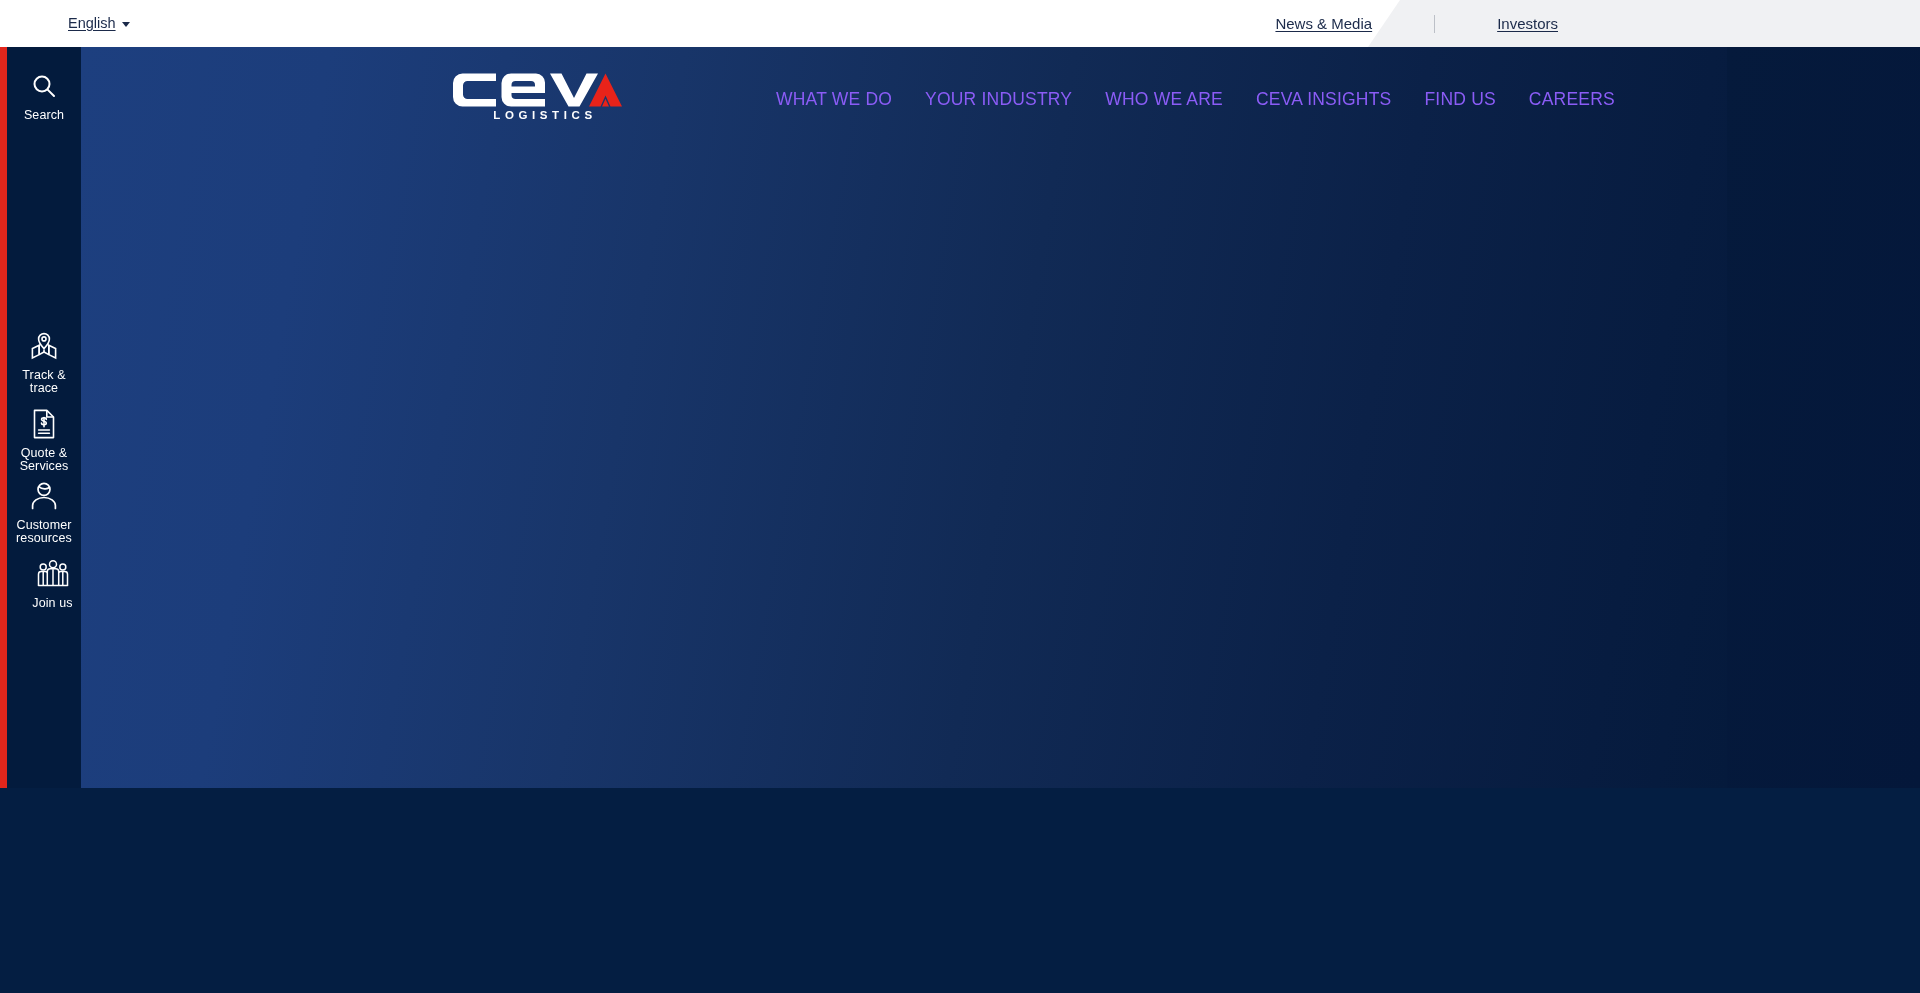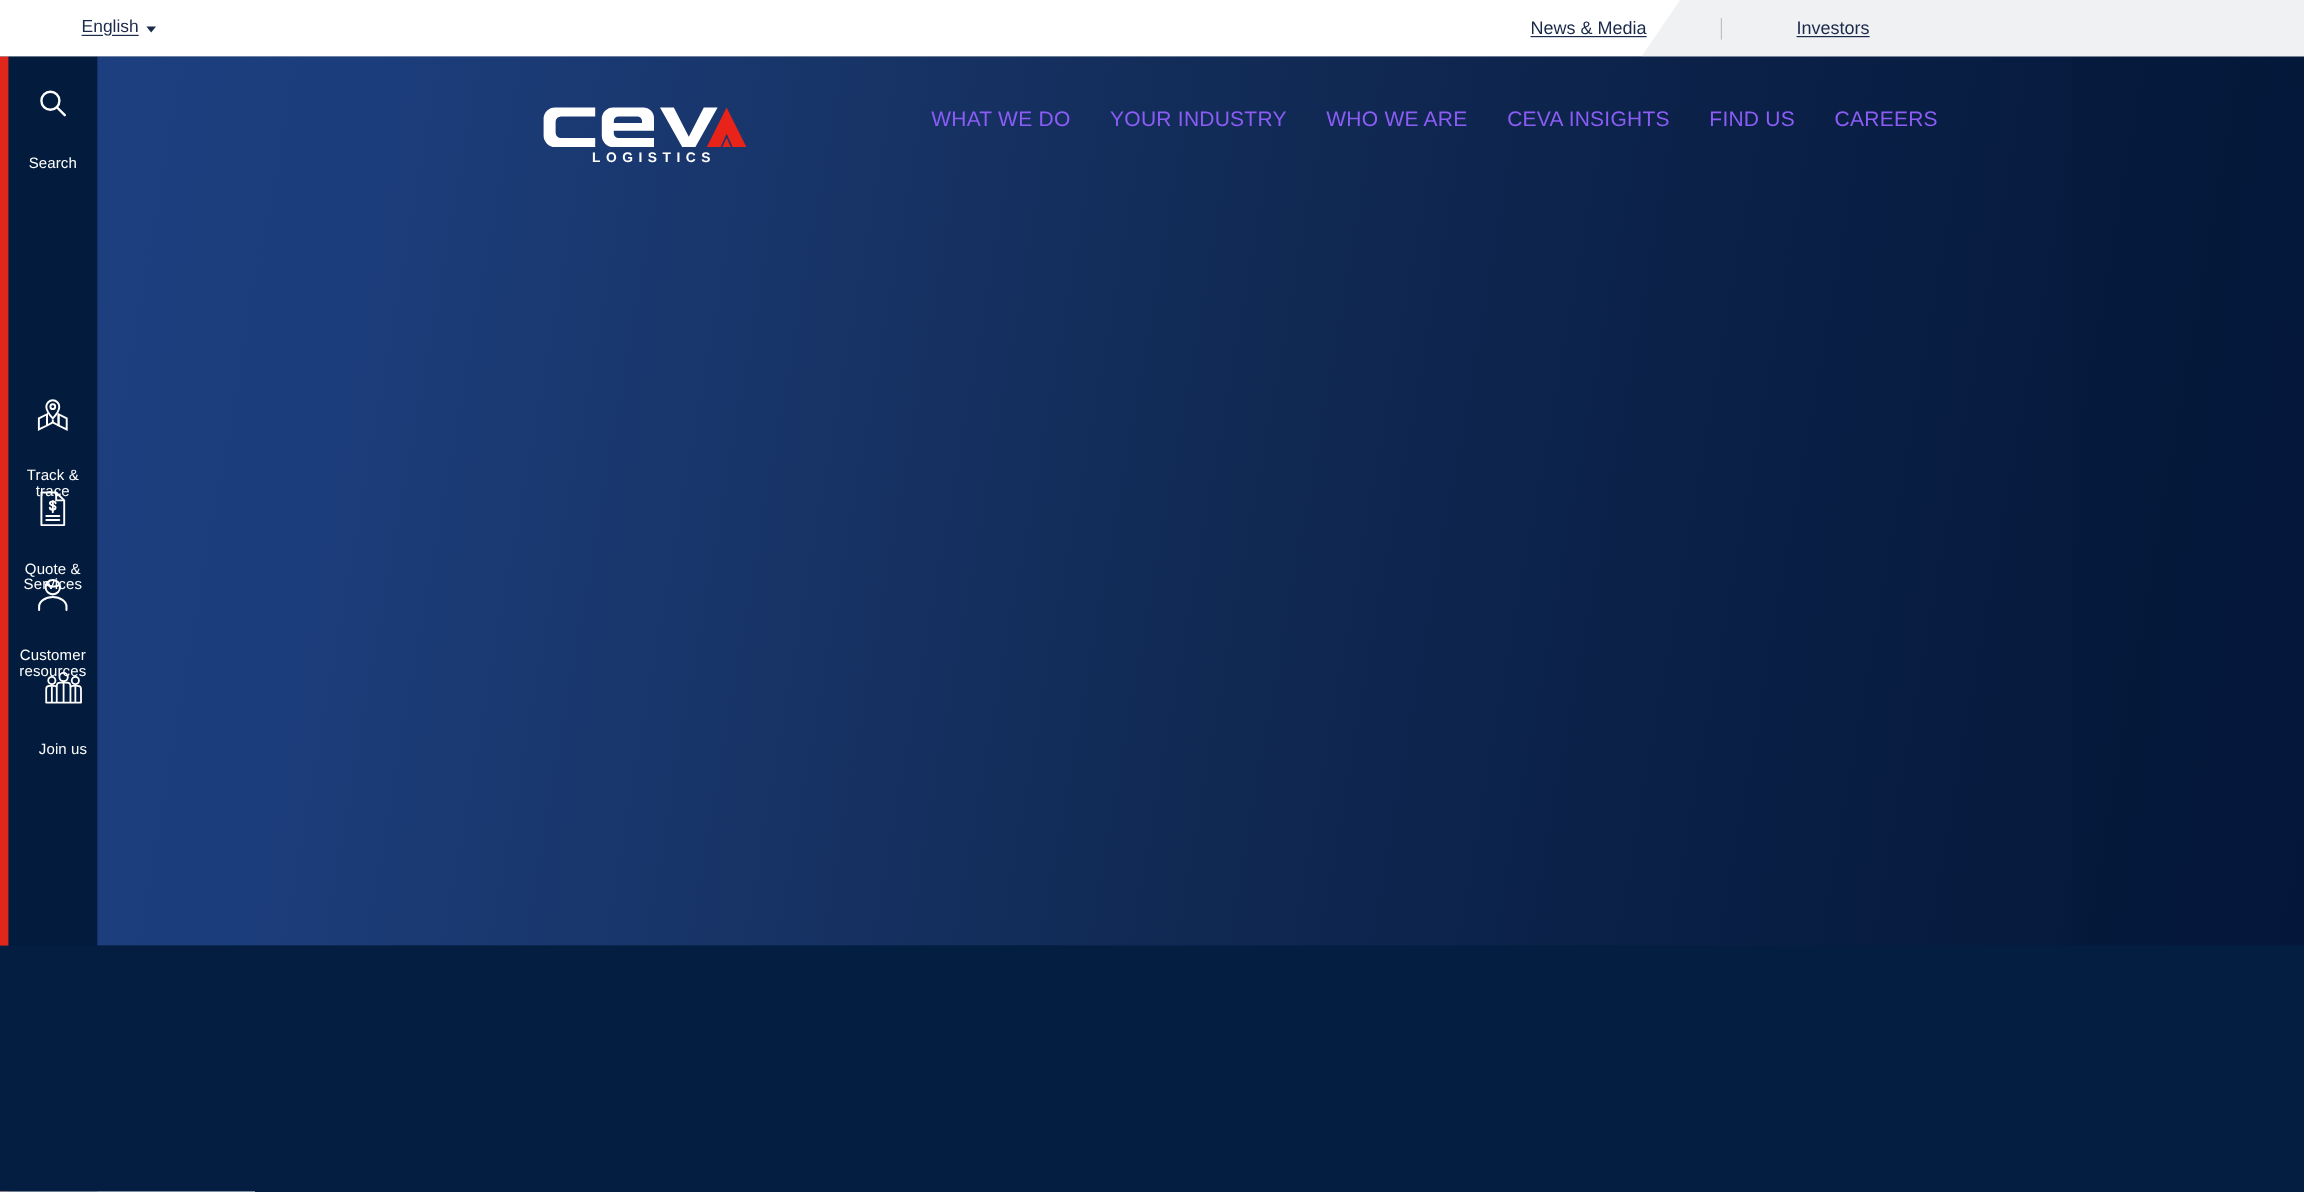--- a/index.html
+++ b/index.html
@@ -97,21 +97,20 @@
   }
   .side-item {
     position: absolute;
     left: 0;
     width: 74px;
     display: flex;
     flex-direction: column;
     align-items: center;
     cursor: pointer;
     color: #ffffff;
-    gap: 21px;
   }
   .side-icon {
     display: flex;
     align-items: center;
     justify-content: center;
     height: 32px;
   }
   .side-label {
     margin-top: 7px;
     font-size: 12.5px;
@@ -153,21 +152,21 @@
   .header {
     position: absolute;
     left: 81px; top: 47px;
     width: 1839px; height: 94px;
     z-index: 15;
     display: flex;
     align-items: center;
   }
   .logo {
     position: absolute;
-    left: 369px; top: 36px;
+    left: 369px; top: 20px;
     width: 172px;
     height: 56px;
     cursor: pointer;
   }
   .logo svg { display: block; }
   .nav {
     position: absolute;
     left: 695px; top: 36px;
     display: flex;
     align-items: center;

